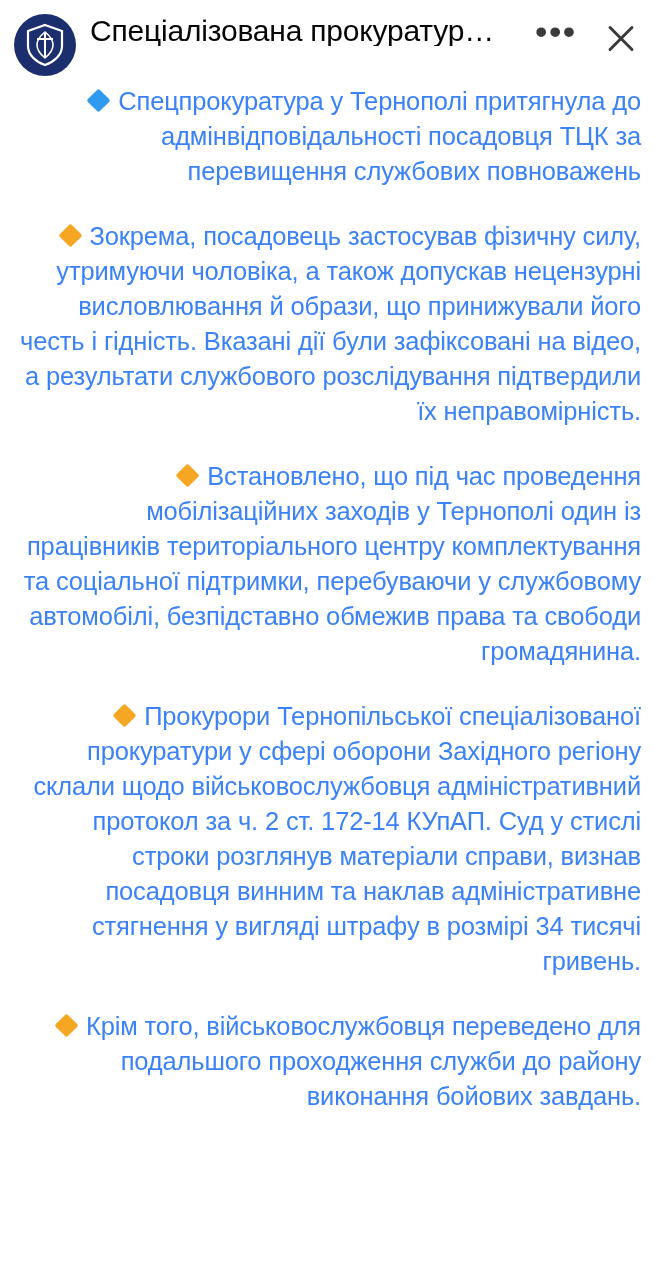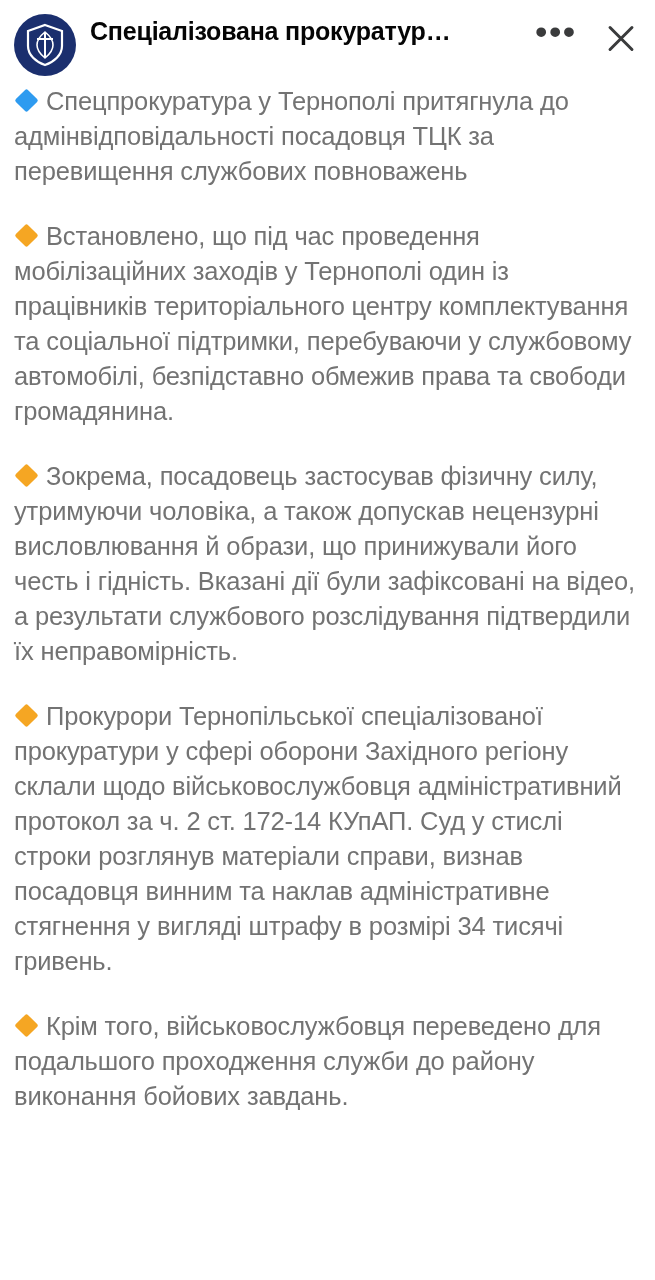--- a/index.html
+++ b/index.html
@@ -41,22 +41,22 @@
     justify-content: center;
   }
   .avatar svg { display: block; }
   .head-text {
     flex: 1 1 auto;
     min-width: 0;
     padding-left: 14px;
     padding-top: 2px;
   }
   .page-title {
-    font-size: 25px;
-    font-weight: bold;
+    font-size: 30px;
+    font-weight: normal;
     color: #050505;
     white-space: nowrap;
     overflow: hidden;
     text-overflow: ellipsis;
     line-height: 30px;
     letter-spacing: -0.2px;
   }
   .meta {
     display: flex;
     align-items: center;
@@ -113,24 +113,25 @@
   .close-btn:after  { transform: rotate(-45deg); }
 
   
   .body {
     padding: 8px 14px 0 14px;
     box-sizing: border-box;
   }
   .para {
     font-size: 25.5px;
     line-height: 35px;
-    color: #737373;
+    color: #3b82f6;
     margin: 0 0 30px 0;
     letter-spacing: -0.15px;
     word-spacing: 0px;
+    text-align: right;
   }
   .para:last-child { margin-bottom: 4px; }
   .bullet {
     display: inline-block;
     width: 25px;
     height: 25px;
     margin-right: 7px;
     vertical-align: -3px;
     position: relative;
   }
@@ -178,28 +179,28 @@
 
   </div>
 
   <div class="body">
 
     <p class="para">
       <span class="bullet blue"><i></i></span><span>Спецпрокуратура у Тернополі притягнула до адмінвідповідальності посадовця ТЦК за перевищення службових повноважень</span>
     </p>
 
     <p class="para">
+      <span class="bullet orange"><i></i></span><span>Зокрема, посадовець застосував фізичну силу, утримуючи чоловіка, а також допускав нецензурні висловлювання й образи, що принижували його честь і гідність. Вказані дії були зафіксовані на відео, а результати службового розслідування підтвердили їх неправомірність.</span>
+    </p>
+
+    <p class="para">
       <span class="bullet orange"><i></i></span><span>Встановлено, що під час проведення мобілізаційних заходів у Тернополі один із працівників територіального центру комплектування та соціальної підтримки, перебуваючи у службовому автомобілі, безпідставно обмежив права та свободи громадянина.</span>
     </p>
 
     <p class="para">
-      <span class="bullet orange"><i></i></span><span>Зокрема, посадовець застосував фізичну силу, утримуючи чоловіка, а також допускав нецензурні висловлювання й образи, що принижували його честь і гідність. Вказані дії були зафіксовані на відео, а результати службового розслідування підтвердили їх неправомірність.</span>
-    </p>
-
-    <p class="para">
       <span class="bullet orange"><i></i></span><span>Прокурори Тернопільської спеціалізованої прокуратури у сфері оборони Західного регіону склали щодо військовослужбовця адміністративний протокол за ч. 2 ст. 172-14 КУпАП. Суд у стислі строки розглянув матеріали справи, визнав посадовця винним та наклав адміністративне стягнення у вигляді штрафу в розмірі 34 тисячі гривень.</span>
     </p>
 
     <p class="para">
       <span class="bullet orange"><i></i></span><span>Крім того, військовослужбовця переведено для подальшого проходження служби до району виконання бойових завдань.</span>
     </p>
 
   </div>
 
 </div>

